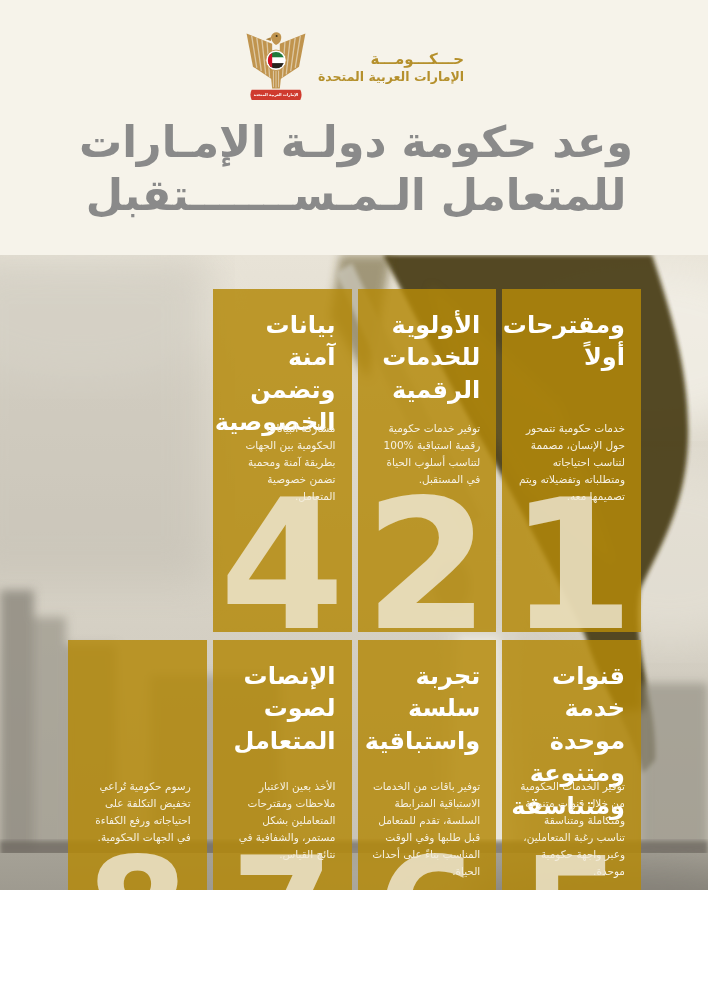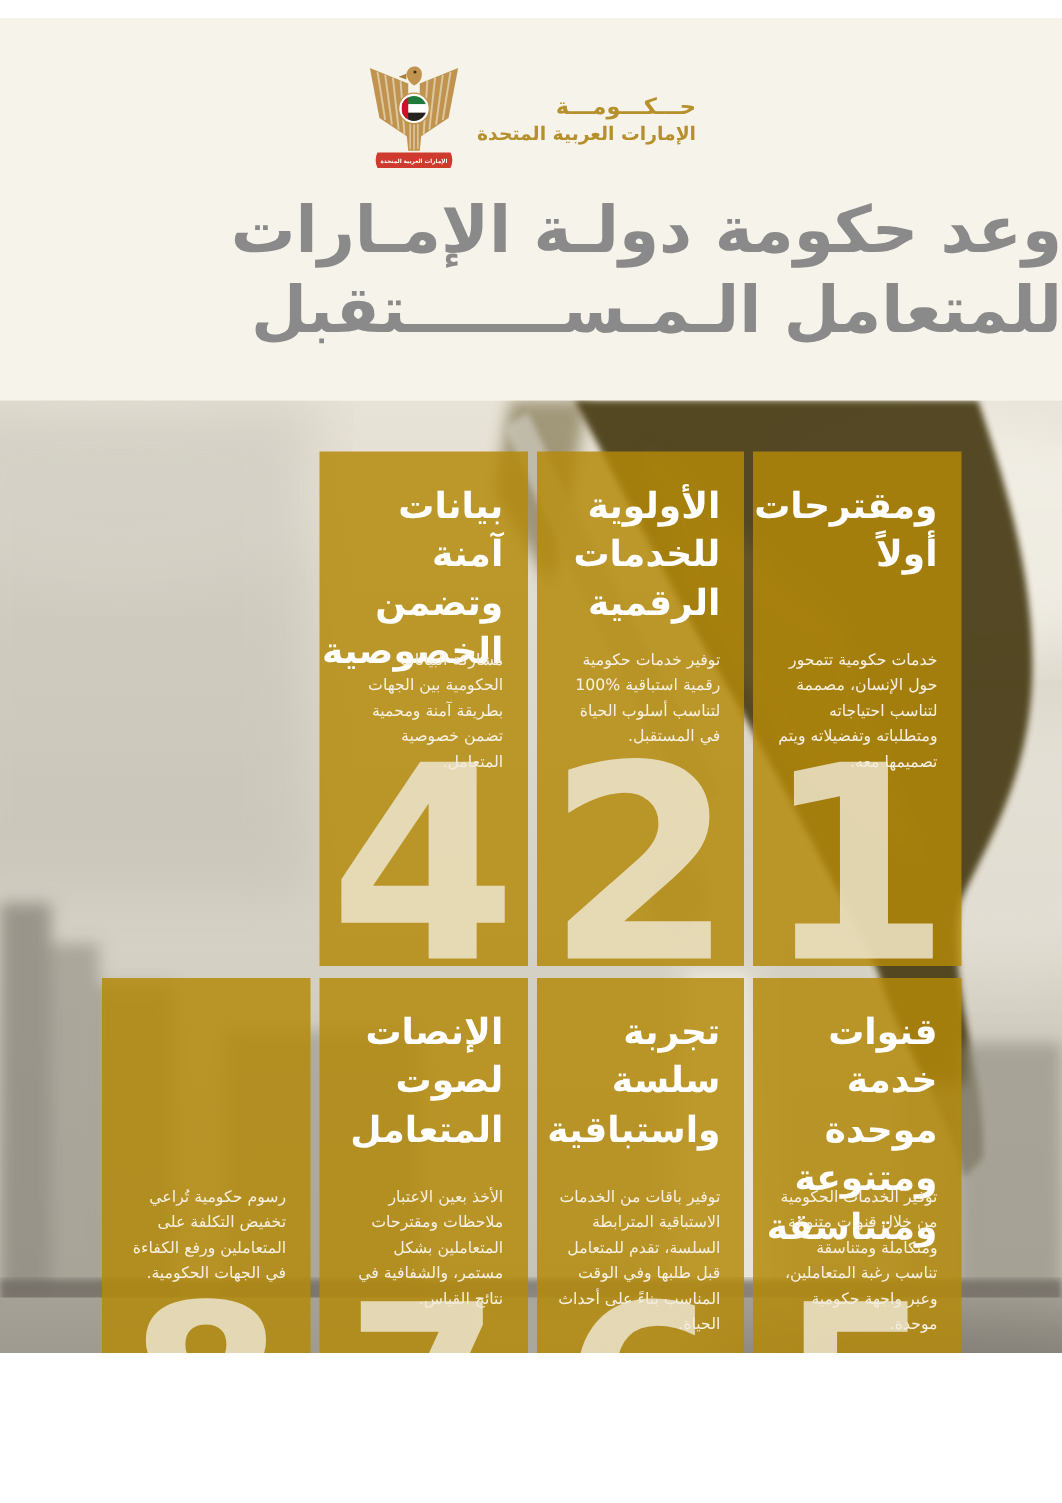--- a/index.html
+++ b/index.html
@@ -1,26 +1,26 @@
 <!DOCTYPE html>
 <html lang="ar"><head>
 <meta charset="utf-8">
 <style>
   html,body{margin:0;padding:0;}
   body{background:#ffffff;font-family:"DejaVu Sans","Liberation Sans",sans-serif;}
-  .poster{position:relative;width:708px;height:890px;background:#f6f3ea;overflow:hidden;margin:12px auto;}
+  .poster{position:relative;width:708px;height:890px;background:#f6f3ea;overflow:hidden;margin:0 auto;}
 
   
   .logo-row{position:absolute;top:26px;left:0;right:0;display:flex;justify-content:center;align-items:center;gap:10px;}
   .emblem{width:64px;height:82px;flex:0 0 auto;}
   .logo-text{direction:rtl;text-align:right;color:#b5902c;line-height:1.25;}
   .logo-text .l1{font-size:15px;font-weight:bold;letter-spacing:.5px;}
   .logo-text .l2{font-size:12.5px;font-weight:bold;}
 
-  .main-title{position:absolute;top:116px;left:4px;right:0;direction:rtl;text-align:right;
+  .main-title{position:absolute;top:116px;left:4px;right:0;direction:rtl;text-align:center;
     color:#8a8a8a;font-weight:bold;font-size:43px;line-height:53px;letter-spacing:0;}
 
   
   .photo{position:absolute;top:255px;left:0;width:708px;height:747px;}
 
   
   .grid{position:absolute;left:68px;width:573px;display:grid;grid-template-columns:repeat(4,1fr);gap:6px;direction:rtl;}
   .grid.row1{top:289px;height:343px;}
   .grid.row2{top:640px;height:340px;}
   .card{position:relative;background:rgba(180,137,9,0.84);padding:20px 16px 0 16px;direction:rtl;text-align:right;overflow:hidden;}
@@ -184,18 +184,18 @@
       <div class="ttl">تجربة سلسة واستباقية</div>
       <div class="desc">توفير باقات من الخدمات الاستباقية المترابطة السلسة، تقدم للمتعامل قبل طلبها وفي الوقت المناسب بناءً على أحداث الحياة.</div>
       <div class="num">6</div>
     </div>
     <div class="card">
       <div class="ttl">الإنصات لصوت المتعامل</div>
       <div class="desc">الأخذ بعين الاعتبار ملاحظات ومقترحات المتعاملين بشكل مستمر، والشفافية في نتائج القياس.</div>
       <div class="num">7</div>
     </div>
     <div class="card">
-      <div class="desc">رسوم حكومية تُراعي تخفيض التكلفة على المتعاملين ورفع الكفاءة في الجهات الحكومية.</div>
+      <div class="desc">رسوم حكومية تُراعي تخفيض التكلفة على احتياجاته ورفع الكفاءة في الجهات الحكومية.</div>
       <div class="num">8</div>
     </div>
   </div>
 
 </div>
 
 </body></html>

